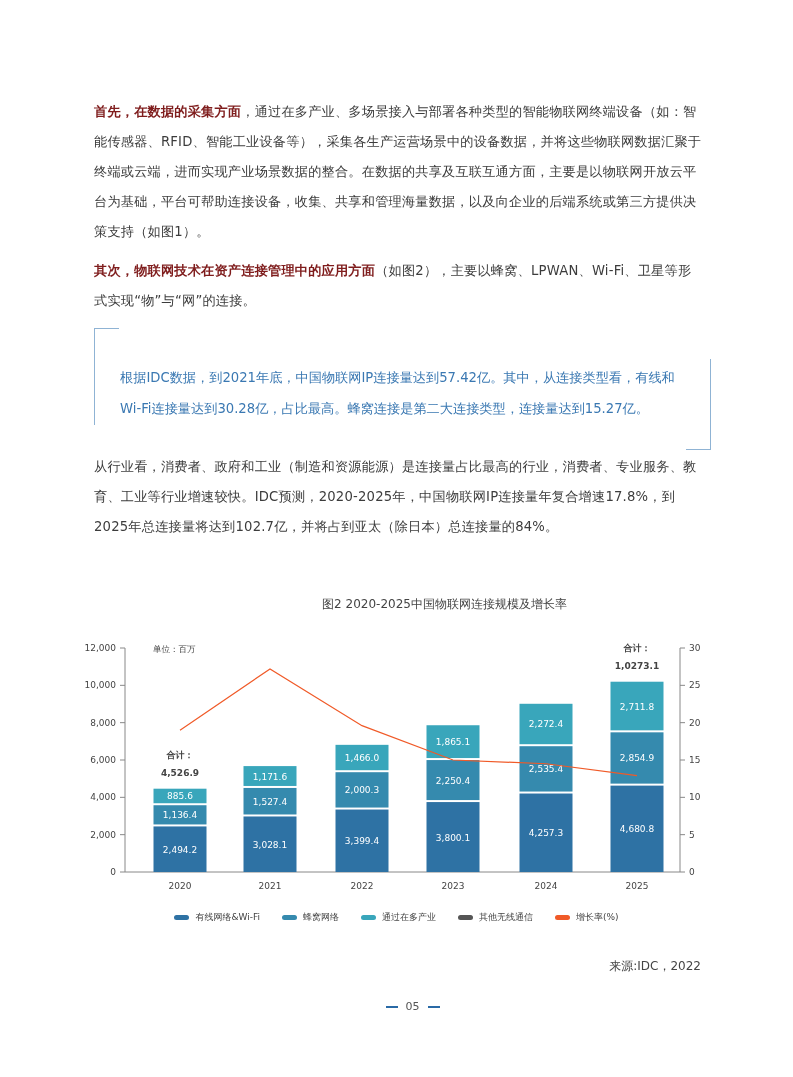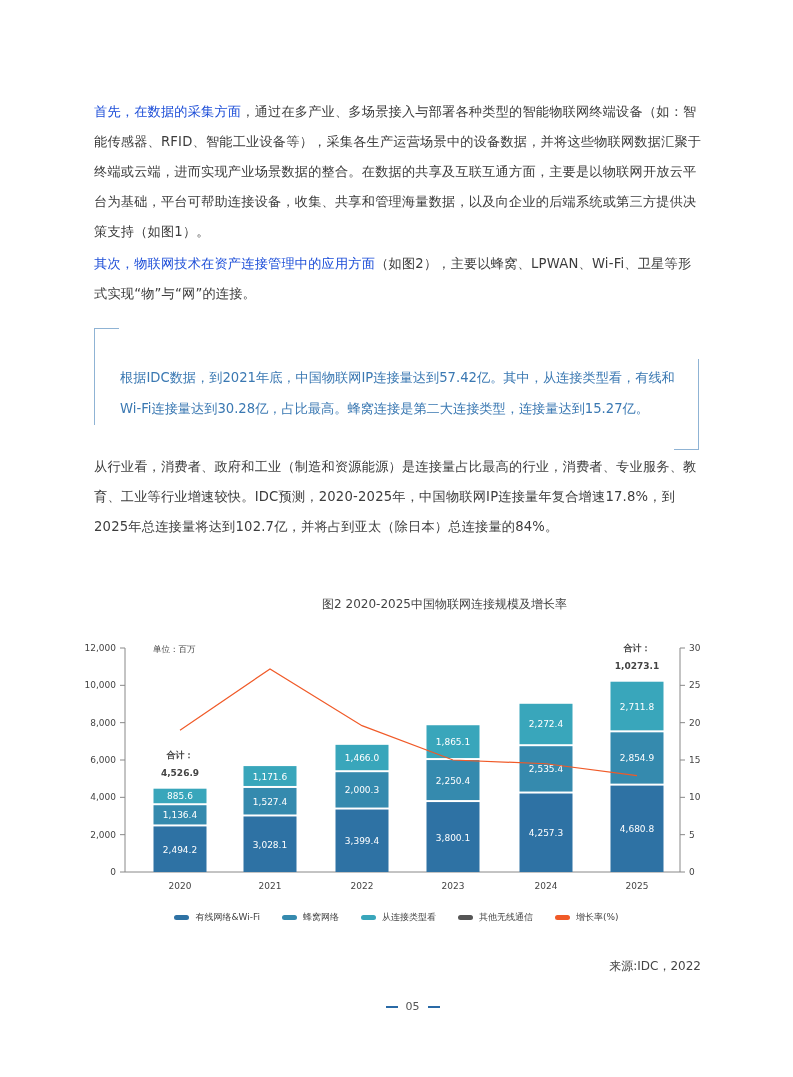--- a/index.html
+++ b/index.html
@@ -1,40 +1,40 @@
 <!DOCTYPE html>
 <html><head>
 <meta charset="utf-8">
 <style>
   html, body { margin: 0; padding: 0; background: #ffffff; }
   body { width: 793px; height: 1077px; position: relative; overflow: hidden;
          font-family: "DejaVu Sans", "Liberation Sans", sans-serif; color: #3a3a3a; }
   .para { position: absolute; left: 94px; width: 610px; font-size: 13.2px; line-height: 30px; color: #3c3c3c; letter-spacing: 0.2px; }
-  .para .hl { color: #1d4ed8; font-weight: normal; margin-top: 48px; }
-  .quote { position: absolute; left: 94px; top: 328px; width: 605px; height: 122px; }
+  .para .hl { color: #7f1d1d; font-weight: bold; margin-top: 48px; }
+  .quote { position: absolute; left: 94px; top: 328px; width: 605px; height: 122px; padding-left: 12px; }
   .quote .corner-tl { position: absolute; left: 0; top: 0; width: 24px; height: 96px; border-left: 1.5px solid #8fb3d4; border-top: 1.5px solid #8fb3d4; }
   .quote .corner-br { position: absolute; right: 0; bottom: 0; width: 24px; height: 90px; border-right: 1.5px solid #8fb3d4; border-bottom: 1.5px solid #8fb3d4; }
   .quote .qtext { position: absolute; left: 26px; top: 34px; width: 570px; font-size: 13.2px; line-height: 31px; color: #3a78b2; }
   .chart-title { position: absolute; left: 0; width: 793px; top: 596px; text-align: center; font-size: 12px; color: #444; padding-left: 48px; }
   svg text { font-family: "DejaVu Sans", "Liberation Sans", sans-serif; }
   .legend { position: absolute; top: 911px; left: 0; width: 793px; display: flex; justify-content: center; gap: 22px; font-size: 9px; color: #444; }
   .legend .item { display: flex; align-items: center; gap: 6px; }
   .legend .sw { width: 15px; height: 5px; border-radius: 3px; }
   .source { position: absolute; right: 92px; top: 958px; font-size: 12px; color: #444; }
   .pager { position: absolute; top: 1000px; left: 16px; width: 793px; display: flex; justify-content: center; align-items: center; gap: 8px; font-size: 11px; color: #555; }
   .pager .dash { width: 12px; height: 2px; background: #2a6aa6; }
 </style>
 </head>
 <body>
 
 <div class="para" style="top:97px;">
   <span class="hl">首先，在数据的采集方面</span><span>，通过在多产业、多场景接入与部署各种类型的智能物联网终端设备（如：智能传感器、RFID、智能工业设备等），采集各生产运营场景中的设备数据，并将这些物联网数据汇聚于终端或云端，进而实现产业场景数据的整合。在数据的共享及互联互通方面，主要是以物联网开放云平台为基础，平台可帮助连接设备，收集、共享和管理海量数据，以及向企业的后端系统或第三方提供决策支持（如图1）。</span>
 </div>
 
-<div class="para" style="top:249px;">
+<div class="para" style="top:256px;">
   <span class="hl">其次，物联网技术在资产连接管理中的应用方面</span><span>（如图2），主要以蜂窝、LPWAN、Wi-Fi、卫星等形式实现“物”与“网”的连接。</span>
 </div>
 
 <div class="quote">
   <div class="corner-tl"></div>
   <div class="corner-br"></div>
   <div class="qtext">根据IDC数据，到2021年底，中国物联网IP连接量达到57.42亿。其中，从连接类型看，有线和Wi-Fi连接量达到30.28亿，占比最高。蜂窝连接是第二大连接类型，连接量达到15.27亿。</div>
 </div>
 
 <div class="para" style="top:452px;">从行业看，消费者、政府和工业（制造和资源能源）是连接量占比最高的行业，消费者、专业服务、教育、工业等行业增速较快。IDC预测，2020-2025年，中国物联网IP连接量年复合增速17.8%，到2025年总连接量将达到102.7亿，并将占到亚太（除日本）总连接量的84%。</div>
@@ -127,21 +127,21 @@
     <div class="item">
       <span class="sw" style="background: rgb(46, 114, 164);"></span>
       <span>有线网络&amp;Wi-Fi</span>
     </div>
     <div class="item">
       <span class="sw" style="background: rgb(53, 138, 174);"></span>
       <span>蜂窝网络</span>
     </div>
     <div class="item">
       <span class="sw" style="background: rgb(57, 166, 187);"></span>
-      <span>从连接类型看</span>
+      <span>通过在多产业</span>
     </div>
     <div class="item">
       <span class="sw" style="background: rgb(85, 85, 85);"></span>
       <span>其他无线通信</span>
     </div>
     <div class="item">
       <span class="sw" style="background: rgb(240, 90, 40);"></span>
       <span>增长率(%)</span>
     </div>
   </div>

